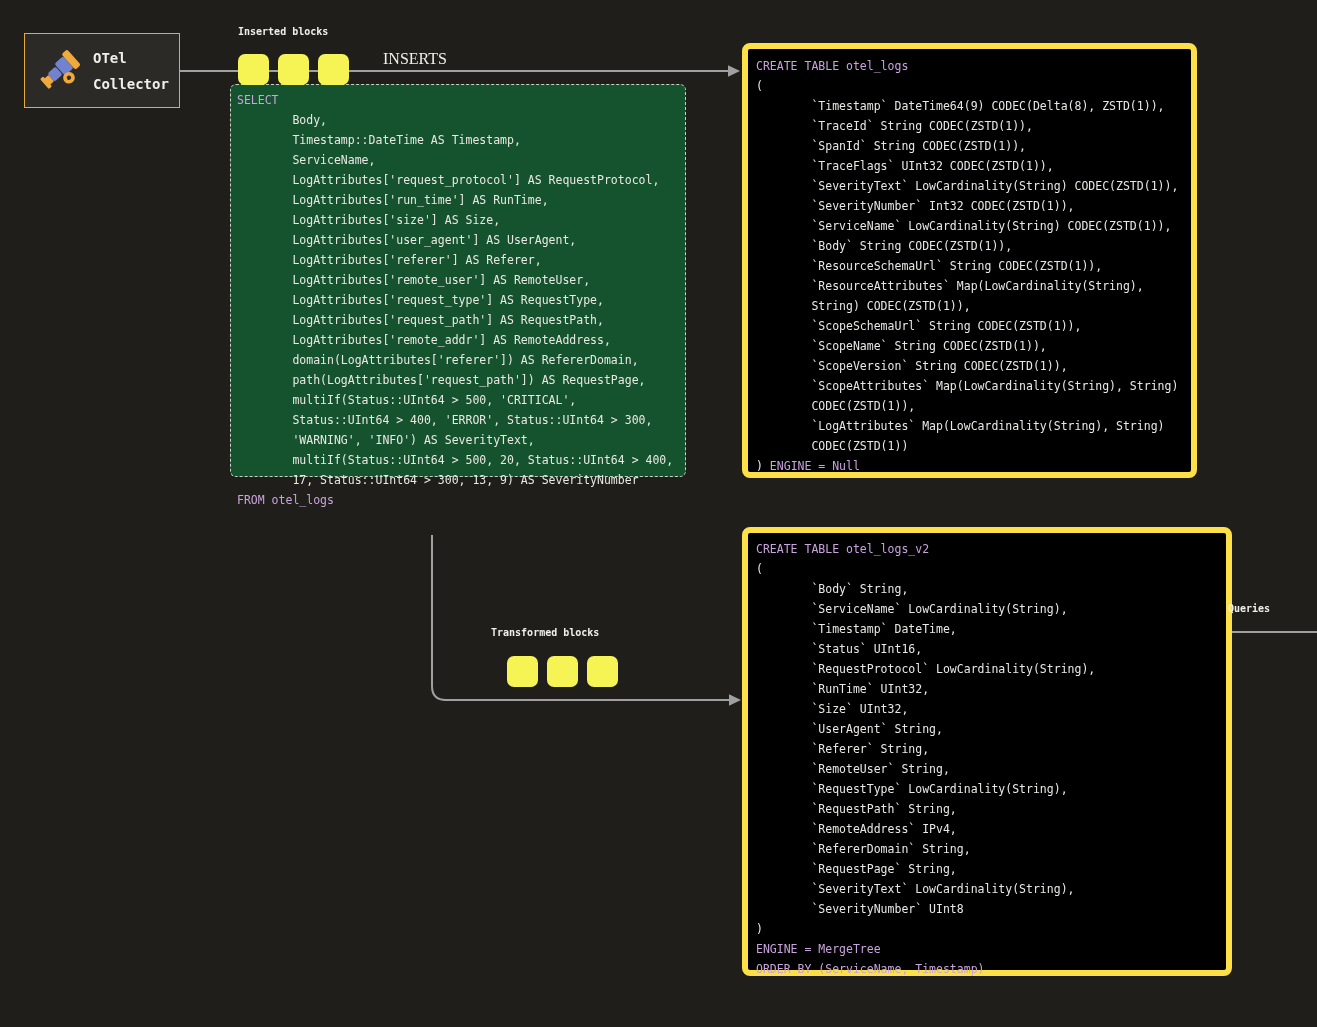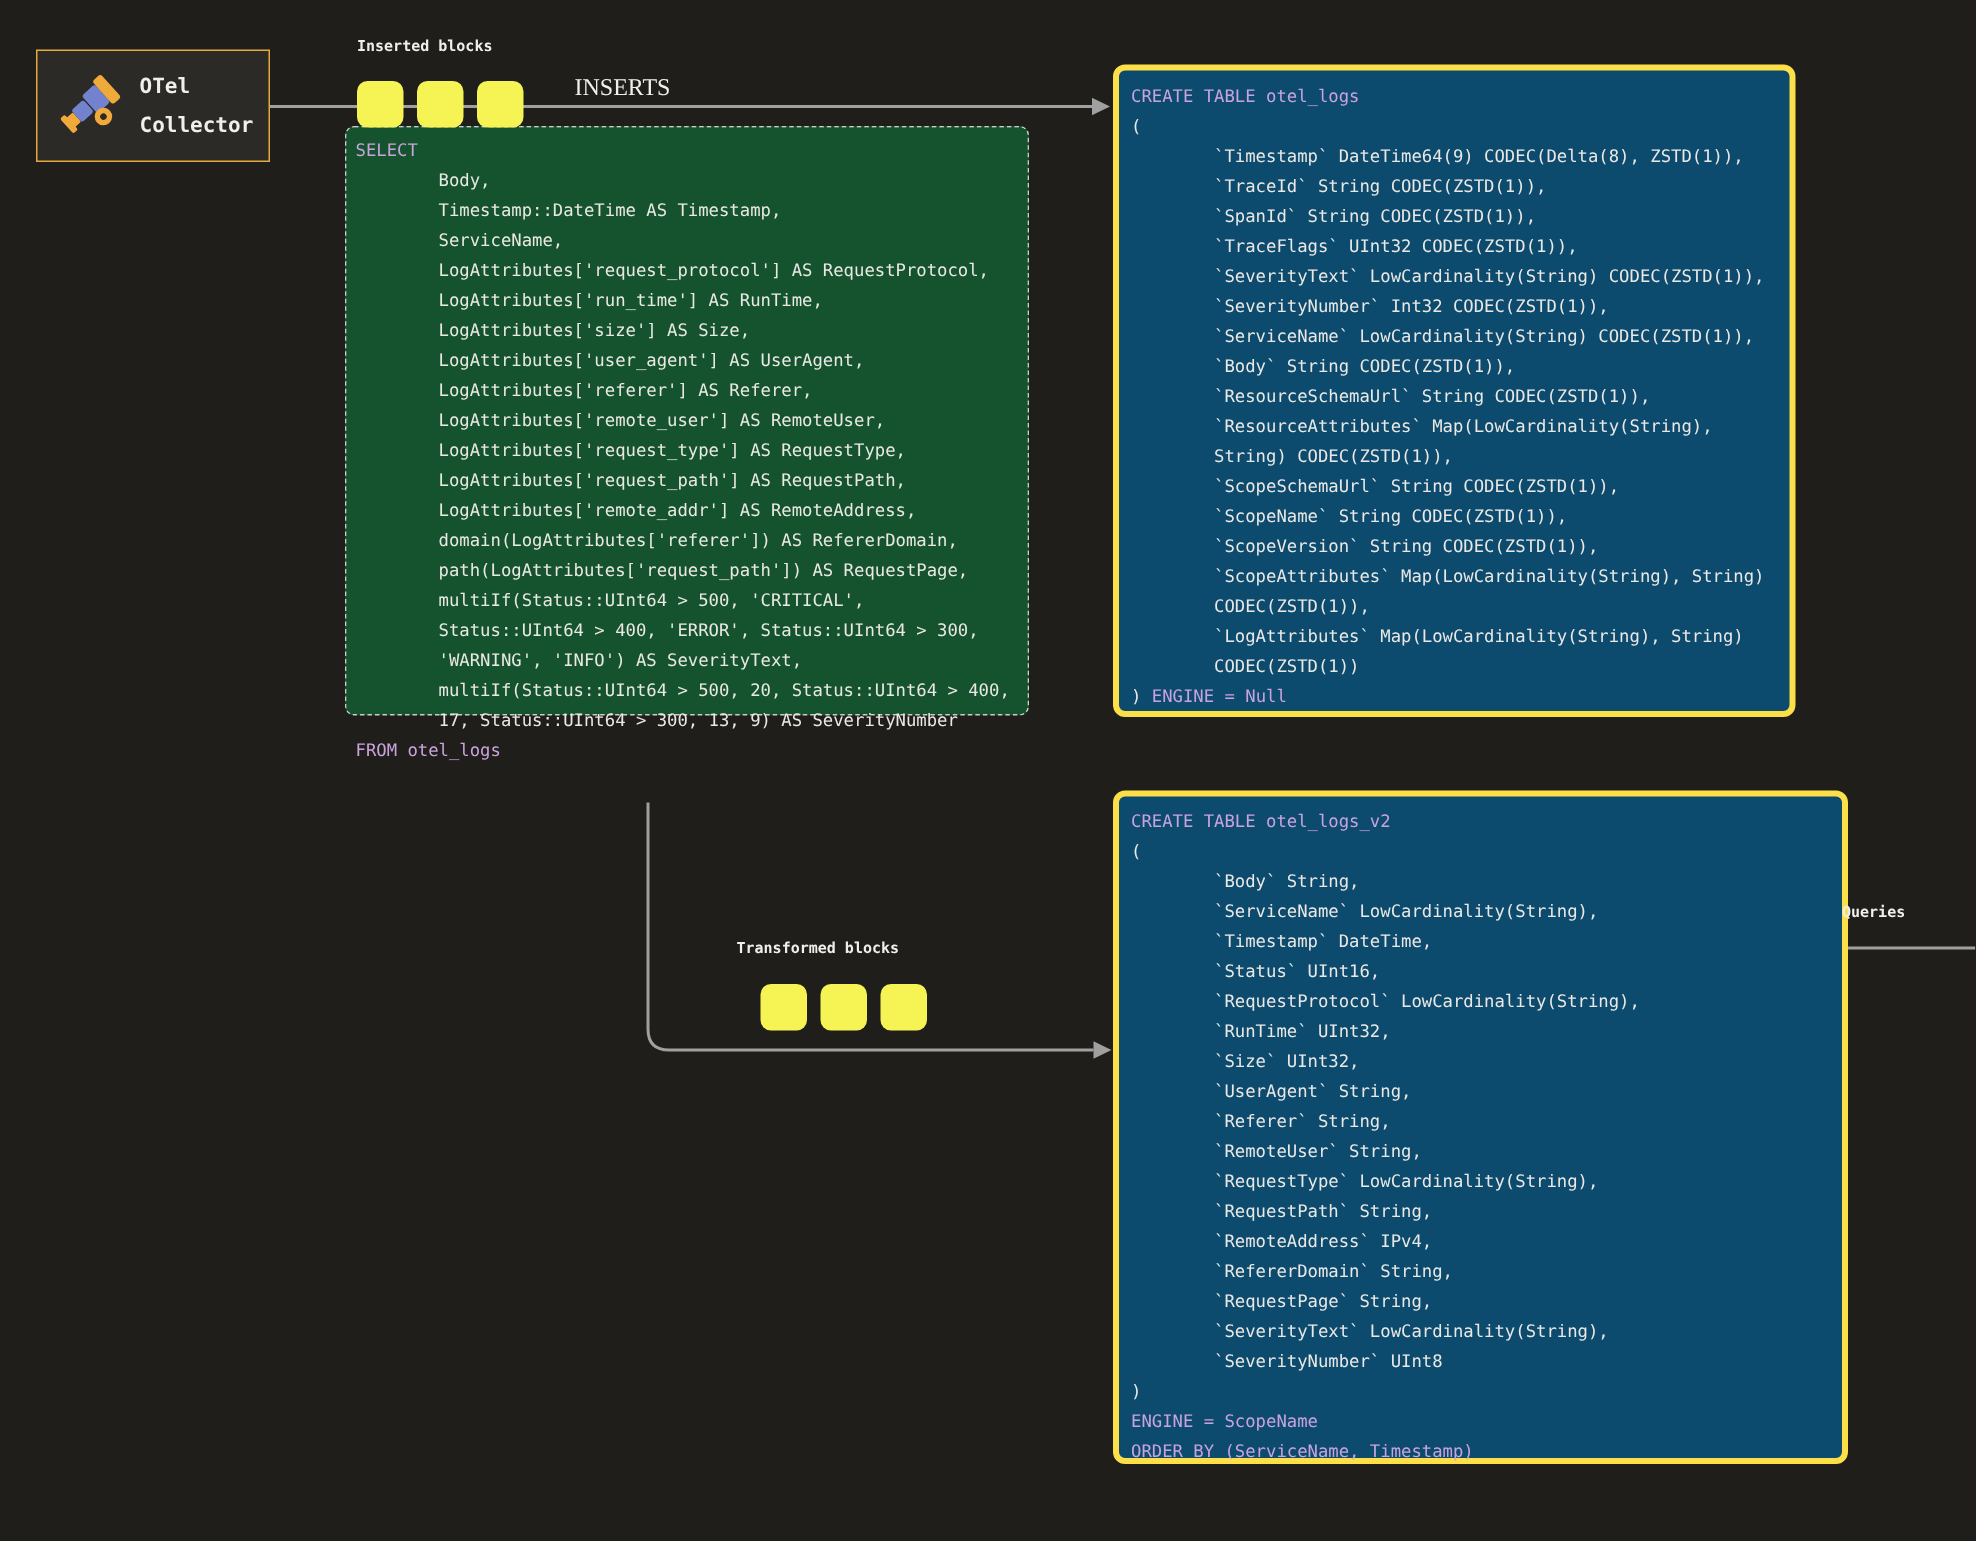--- a/index.html
+++ b/index.html
@@ -38,21 +38,21 @@
   }
   .code-block .code-line{white-space:pre;height:20px;}
   .seg.kw{color:#c9a3dd;}
   .seg.pl{color:#eae8e4;}
   .select-block{
     left:230px;top:84px;width:456px;height:393px;
     background:#14532d;border:1px dashed #cfccc6;border-radius:6px;
     padding:5px 0 0 6px;
   }
   .table-block{
-    background:#0c4a6e;border:4px solid #fde047;border-radius:8px;
+    background:#000000;border:6px solid #fde047;border-radius:8px;
   }
   .table-block.logs{left:742px;top:43px;width:455px;height:435px;padding:7px 0 0 8px;}
   .table-block.logs-v2{left:742px;top:527px;width:490px;height:449px;padding:6px 0 0 8px;}
 </style>
 </head>
 <body>
 
 <div class="canvas">
 
   <svg class="overlay" width="1317" height="1027">
@@ -159,21 +159,21 @@
       <div class="code-line"><span class="seg pl">        `Referer` String,</span></div>
       <div class="code-line"><span class="seg pl">        `RemoteUser` String,</span></div>
       <div class="code-line"><span class="seg pl">        `RequestType` LowCardinality(String),</span></div>
       <div class="code-line"><span class="seg pl">        `RequestPath` String,</span></div>
       <div class="code-line"><span class="seg pl">        `RemoteAddress` IPv4,</span></div>
       <div class="code-line"><span class="seg pl">        `RefererDomain` String,</span></div>
       <div class="code-line"><span class="seg pl">        `RequestPage` String,</span></div>
       <div class="code-line"><span class="seg pl">        `SeverityText` LowCardinality(String),</span></div>
       <div class="code-line"><span class="seg pl">        `SeverityNumber` UInt8</span></div>
       <div class="code-line"><span class="seg pl">)</span></div>
-      <div class="code-line"><span class="seg kw">ENGINE = ScopeName</span></div>
+      <div class="code-line"><span class="seg kw">ENGINE = MergeTree</span></div>
       <div class="code-line"><span class="seg kw">ORDER BY (ServiceName, Timestamp)</span></div>
     </div>
 
   <div class="flow-label" style="left:491px;top:627px;">Transformed blocks</div>
   <div class="squares" style="left:507px;top:656px;">
       <span class="block-square"></span>
       <span class="block-square"></span>
       <span class="block-square"></span>
     </div>
 

